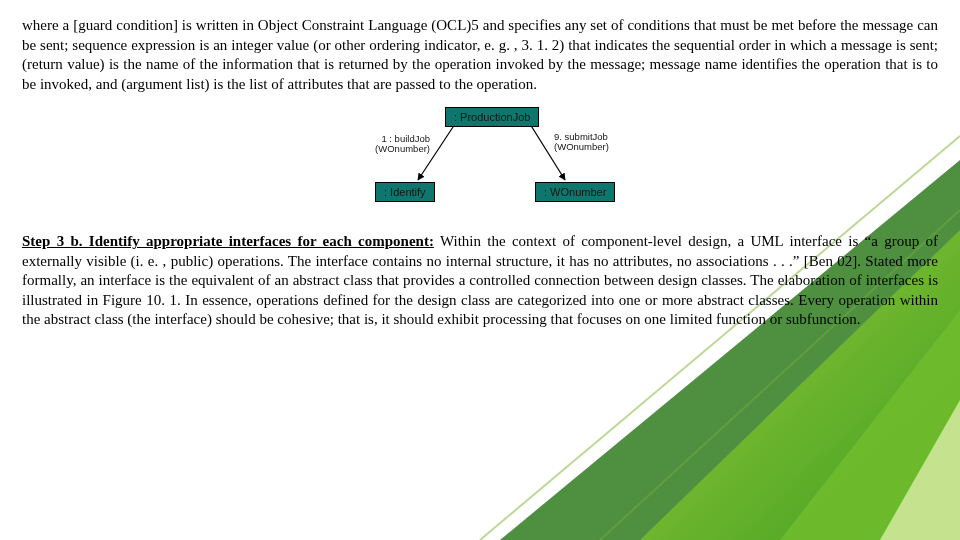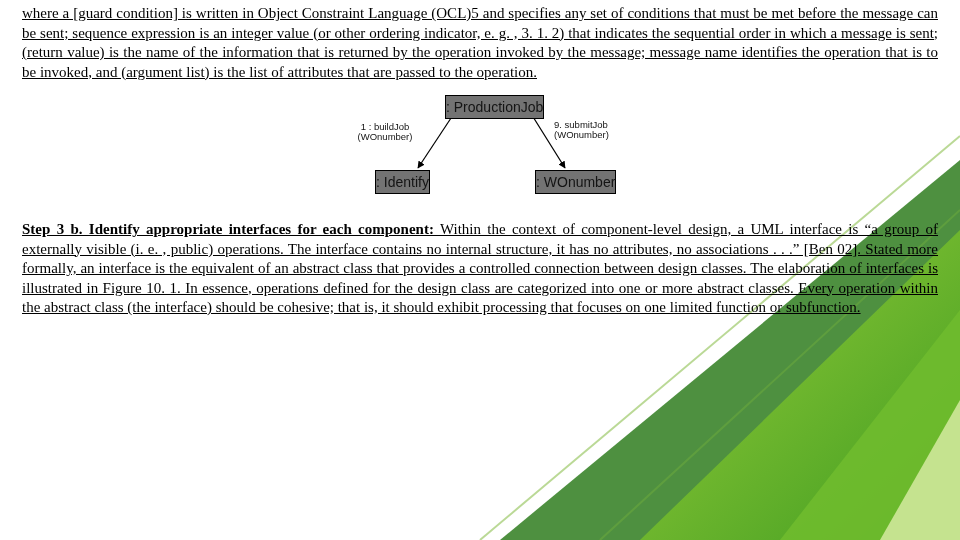--- a/index.html
+++ b/index.html
@@ -6,61 +6,60 @@
 body {
   width: 960px;
   height: 540px;
   position: relative;
   font-family: "Times New Roman", serif;
   background: #fff;
   overflow: hidden;
 }
 .content {
   position: absolute;
-  top: 4px;
+  top: 16px;
   left: 22px;
   right: 22px;
   font-size: 15px;
   line-height: 1.3;
   color: #000;
-  text-decoration: underline;
 }
 .para1 { text-align: justify; margin-bottom: 8px; }
 .para2 { text-align: justify; }
 .run { display:inline; }
 .step-label { font-weight: bold; text-decoration: underline; }
 
 .diagram {
   margin: 6px auto 10px auto;
   width: 360px;
   height: 120px;
   position: relative;
 }
 .box {
   position: absolute;
-  background: #737373;
+  background: #0f766e;
   border: 1px solid #000;
-  padding: 2px 0;
+  padding: 2px 8px;
   font-family: "Comic Sans MS", cursive, sans-serif;
-  font-size: 14px;
+  font-size: 11px;
   text-align: center;
   white-space: nowrap;
   color:#141414;
 }
 .box.top { left: 145px; top: 5px; }
 .box.left { left: 75px; top: 80px; }
 .box.right { left: 235px; top: 80px; }
 .msg {
   position: absolute;
   font-family: "Comic Sans MS", cursive, sans-serif;
   font-size: 9.5px;
   line-height: 1.1;
   color:#141414;
 }
-.msg.m1 { left: 40px; top: 32px; width: 90px; text-align: center; }
+.msg.m1 { left: 40px; top: 32px; width: 90px; text-align: right; }
 .msg.m2 { left: 254px; top: 30px; width: 90px; text-align: left; }
 svg.arrows { position: absolute; left: 0; top: 0; width: 360px; height: 120px; }
 
 .bg-deco {
   position: absolute;
   left: 0; top: 0; width: 960px; height: 540px;
   pointer-events: none;
 }
 </style>
 </head>

